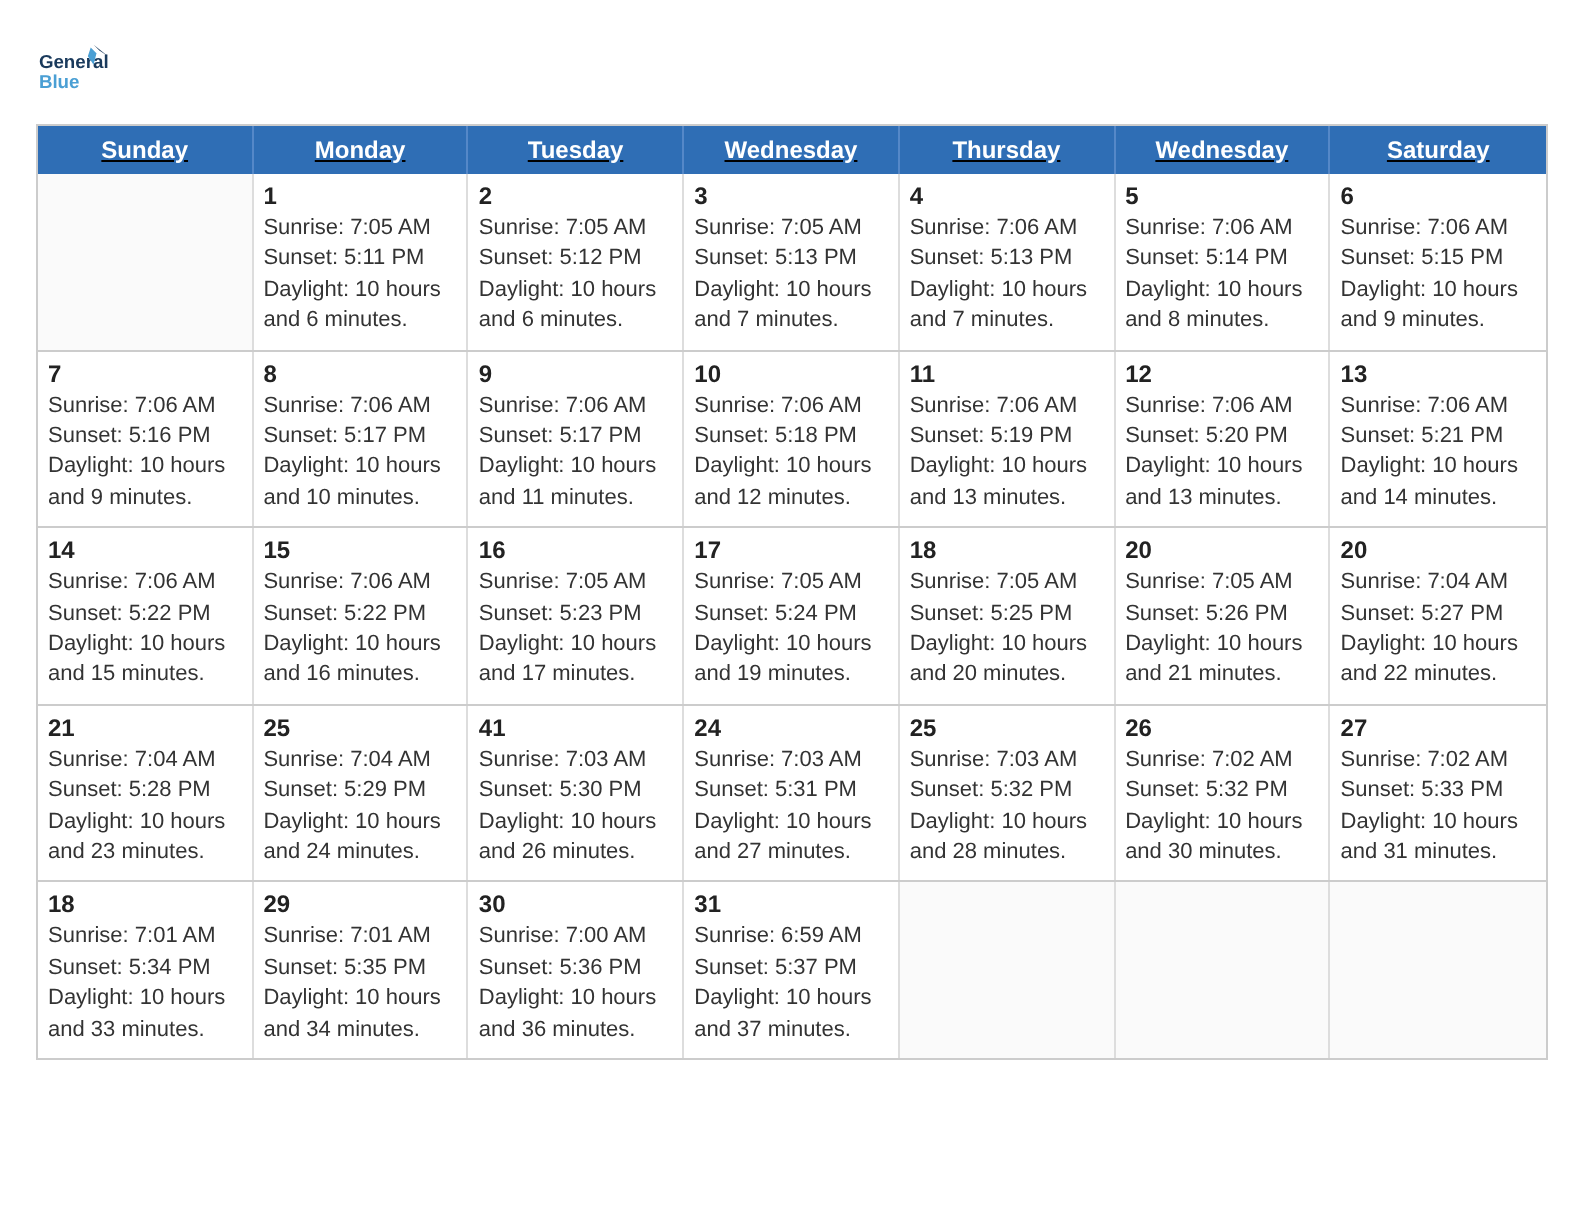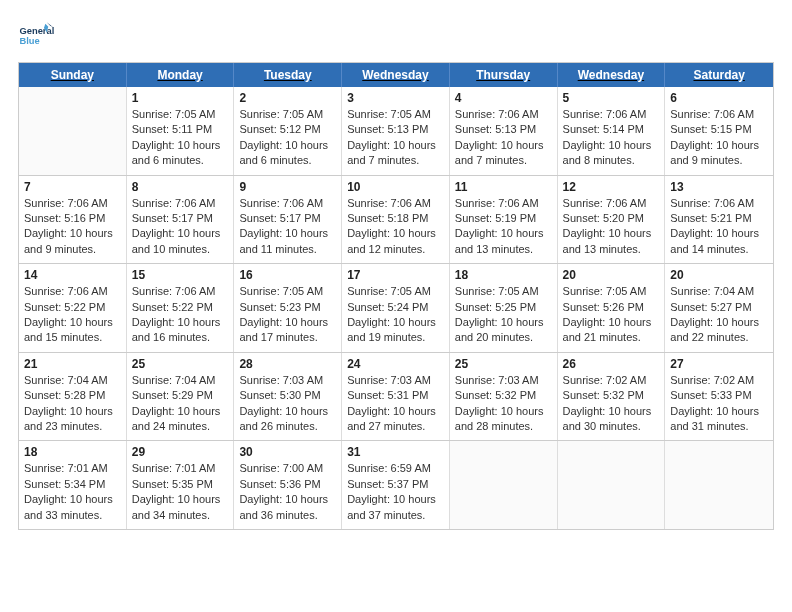--- a/index.html
+++ b/index.html
@@ -288,21 +288,21 @@
 and 23 minutes.</div>
           </div>
           <div class="cal-cell">
             <span class="day-num">25</span>
             <div class="cell-info" style="white-space: pre-line;">Sunrise: 7:04 AM
 Sunset: 5:29 PM
 Daylight: 10 hours
 and 24 minutes.</div>
           </div>
           <div class="cal-cell">
-            <span class="day-num">28</span>
+            <span class="day-num">41</span>
             <div class="cell-info" style="white-space: pre-line;">Sunrise: 7:03 AM
 Sunset: 5:30 PM
 Daylight: 10 hours
 and 26 minutes.</div>
           </div>
           <div class="cal-cell">
             <span class="day-num">24</span>
             <div class="cell-info" style="white-space: pre-line;">Sunrise: 7:03 AM
 Sunset: 5:31 PM
 Daylight: 10 hours

